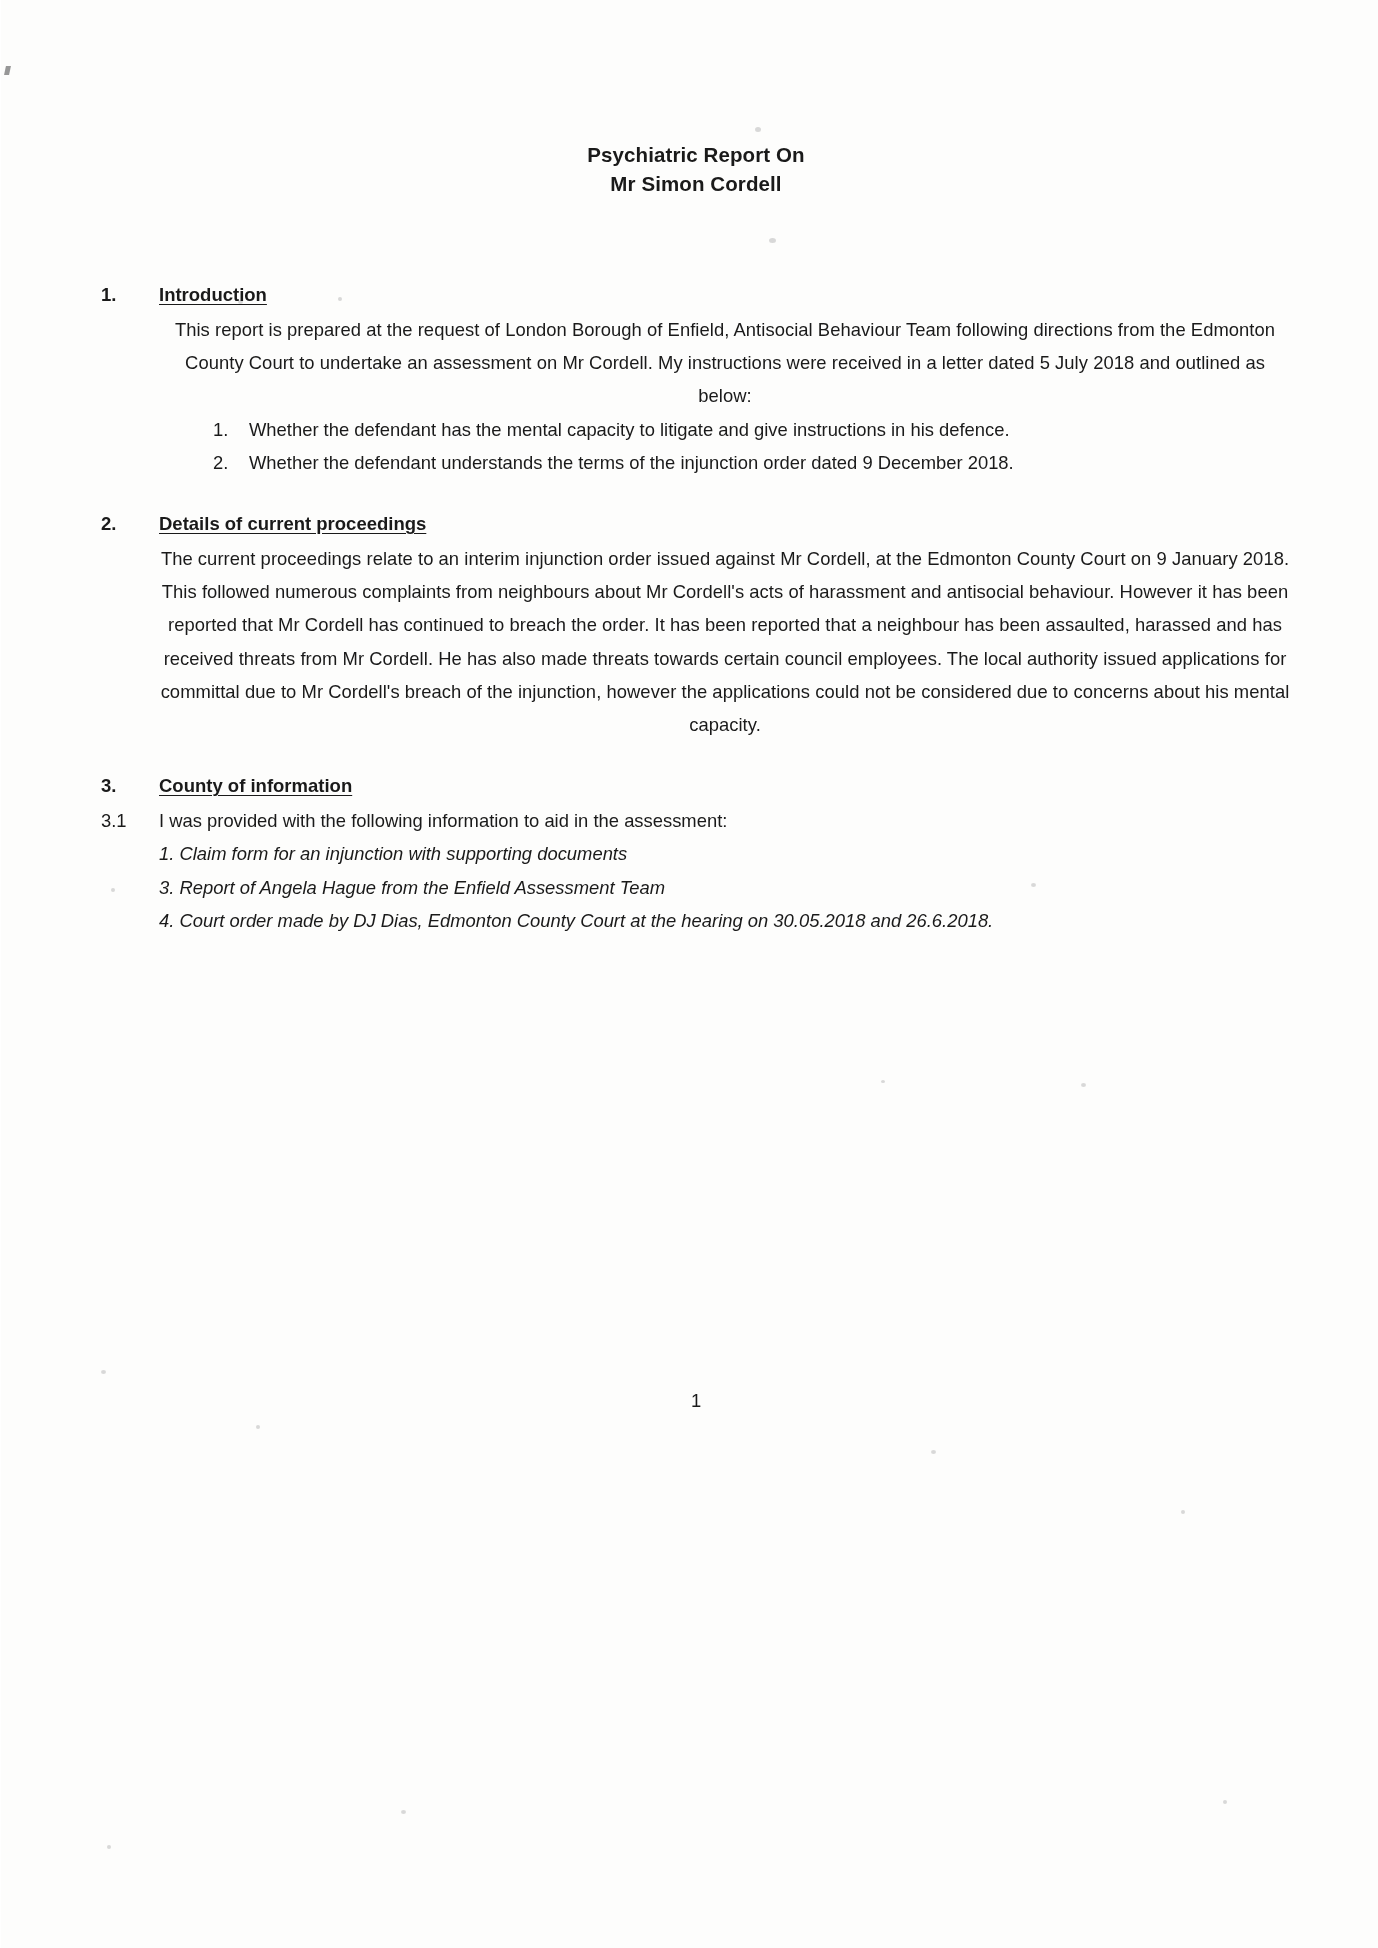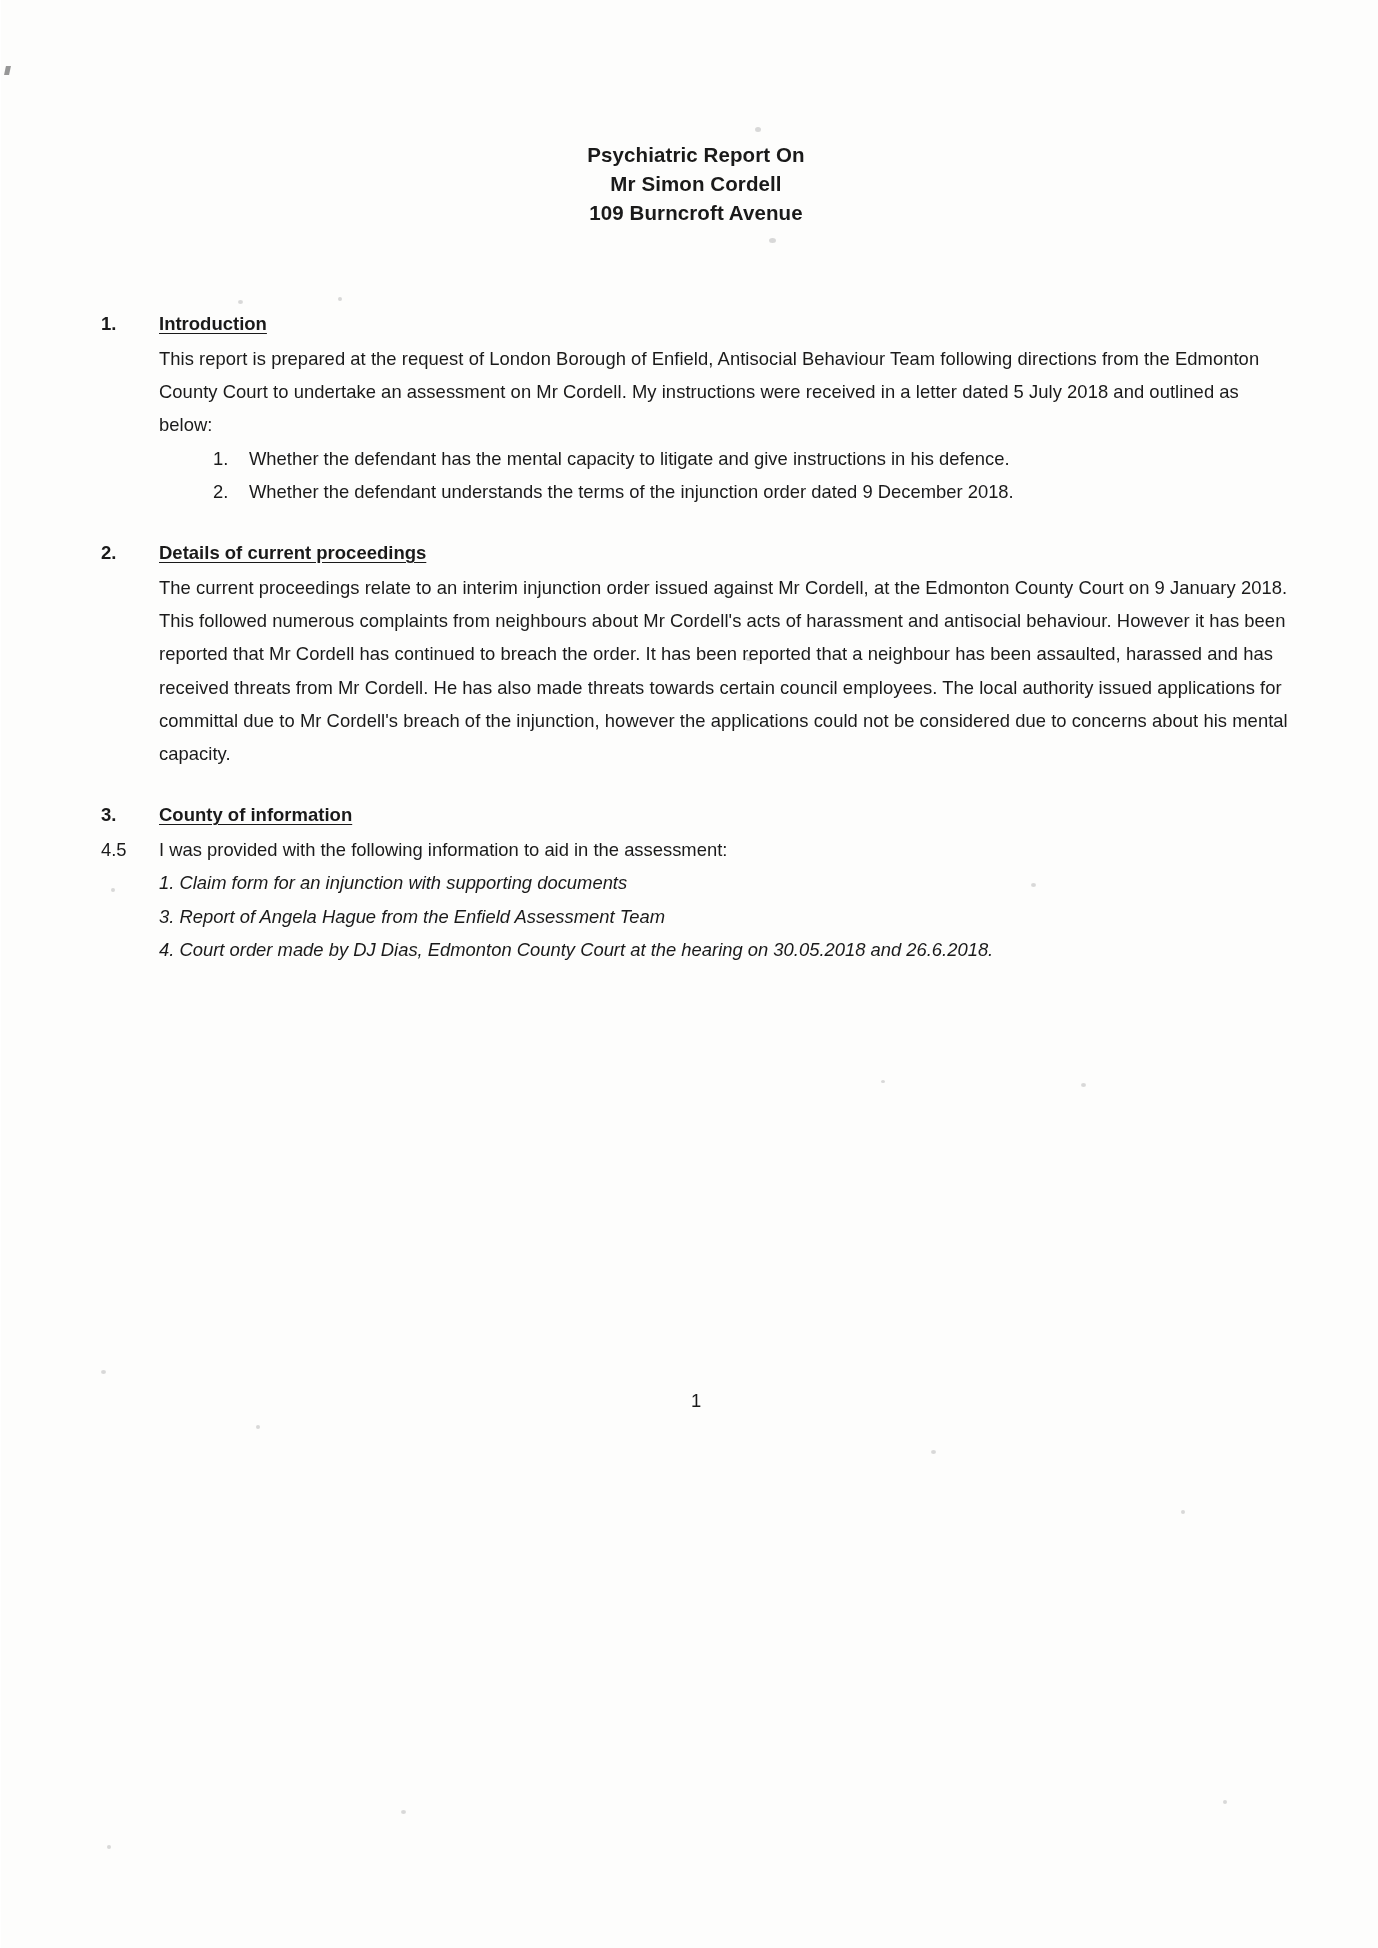--- a/index.html
+++ b/index.html
@@ -77,21 +77,21 @@
   .sec-title {
     font-weight: bold;
     font-size: 18.5px;
     text-decoration: underline;
     text-underline-offset: 3px;
   }
   .para {
     font-size: 18.4px;
     line-height: 33.2px;
     margin-left: 58px;
-    text-align: left;
+    text-align: center;
     letter-spacing: .05px;
   }
   .ol-list {
     margin: 0;
     padding-left: 0;
     list-style: none;
   }
   .ol-list li {
     display: flex;
     font-size: 18.4px;
@@ -161,21 +161,20 @@
   <div class="speck" style="left:1180px; top:1510px; width:4px;  height:4px;"></div>
   <div class="speck" style="left:400px;  top:1810px; width:5px;  height:4px;"></div>
   <div class="speck" style="left:1222px; top:1800px; width:4px;  height:4px;"></div>
   <div class="speck" style="left:106px;  top:1845px; width:4px;  height:4px;"></div>
 
   <div class="content">
 
     <div class="title-block">
       <div>Psychiatric Report On</div>
       <div>Mr Simon Cordell</div>
-      <div>109 Burncroft Avenue</div>
     </div>
 
     <div class="body-area">
 
       <div class="section">
         <div class="sec-head">
           <span class="sec-num">1.</span>
           <span class="sec-title">Introduction</span>
         </div>
         <div class="para">This report is prepared at the request of London Borough of Enfield, Antisocial Behaviour Team following directions from the Edmonton County Court to undertake an assessment on Mr Cordell. My instructions were received in a letter dated 5 July 2018 and outlined as below:</div>
@@ -203,21 +202,21 @@
 
       <div class="sec-gap"></div>
 
       <div class="section">
         <div class="sec-head">
           <span class="sec-num">3.</span>
           <span class="sec-title">County of information</span>
         </div>
         <div class="sub-wrap">
           <div class="numbered-sub">
-            <span class="sub-num">4.5</span>
+            <span class="sub-num">3.1</span>
             <span>I was provided with the following information to aid in the assessment:</span>
           </div>
         </div>
         <ul class="plain-list">
           <li>1. Claim form for an injunction with supporting documents</li>
           <li>3. Report of Angela Hague from the Enfield Assessment Team</li>
           <li>4. Court order made by DJ Dias, Edmonton County Court at the hearing on 30.05.2018 and 26.6.2018.</li>
         </ul>
       </div>
 

